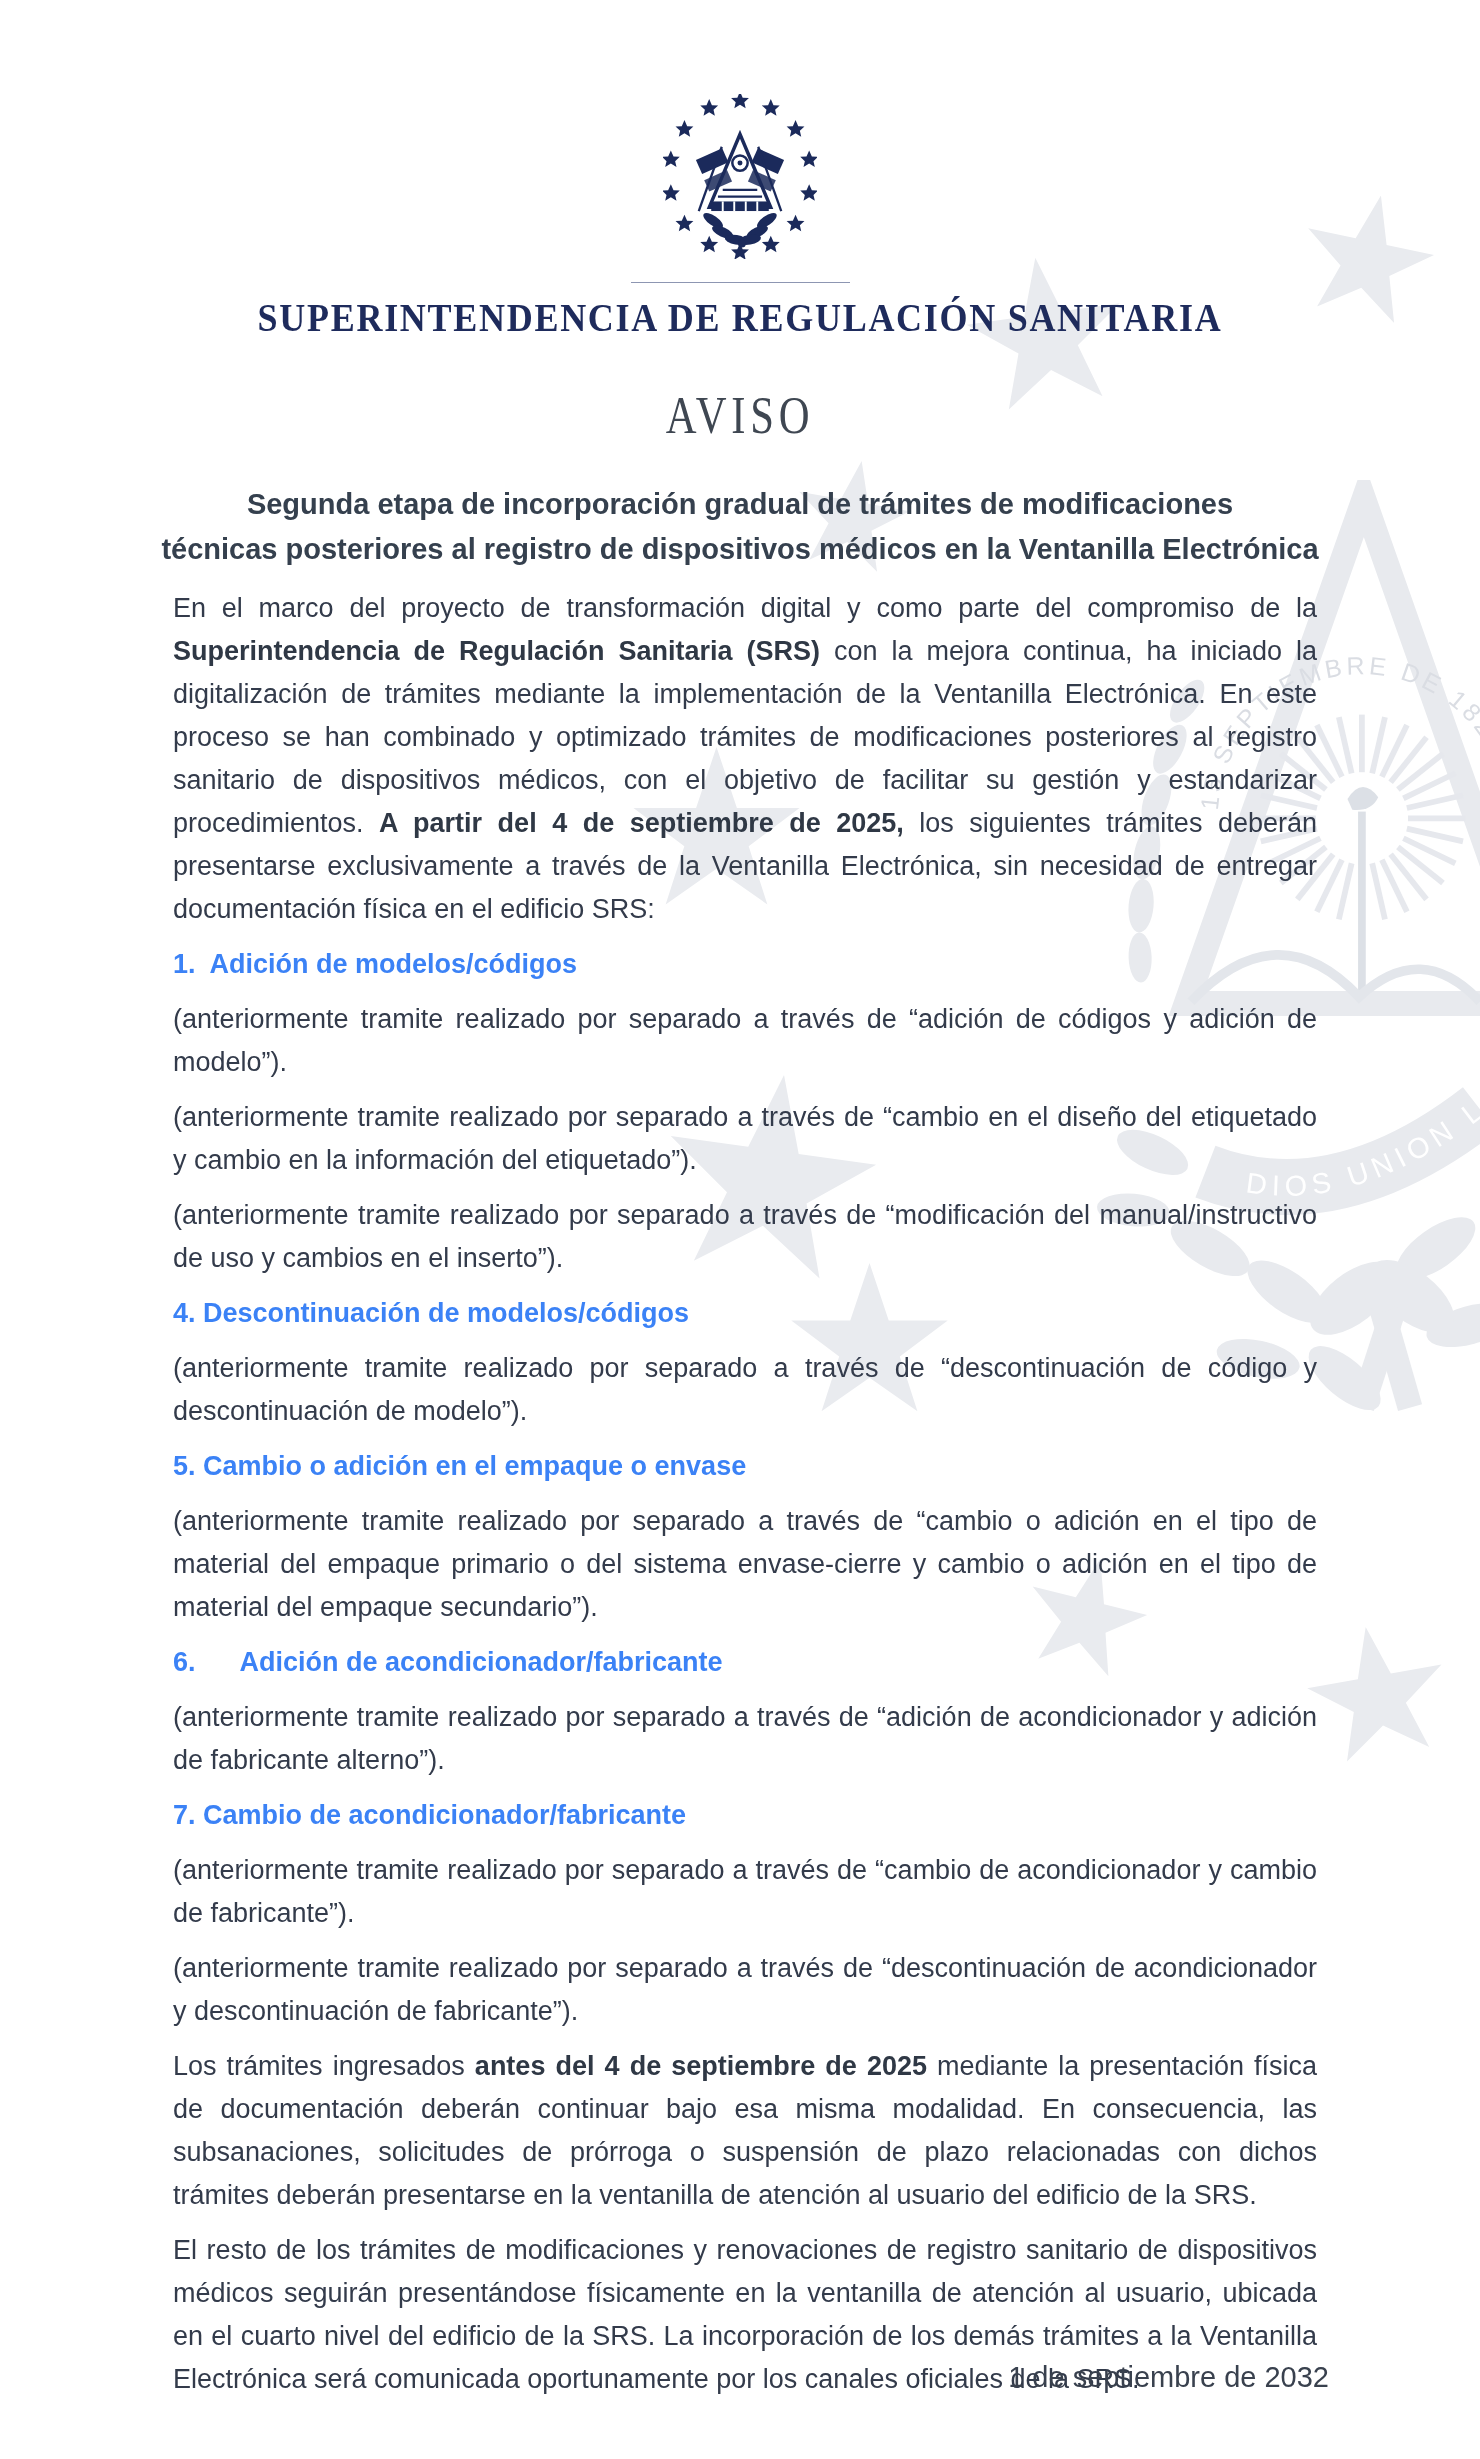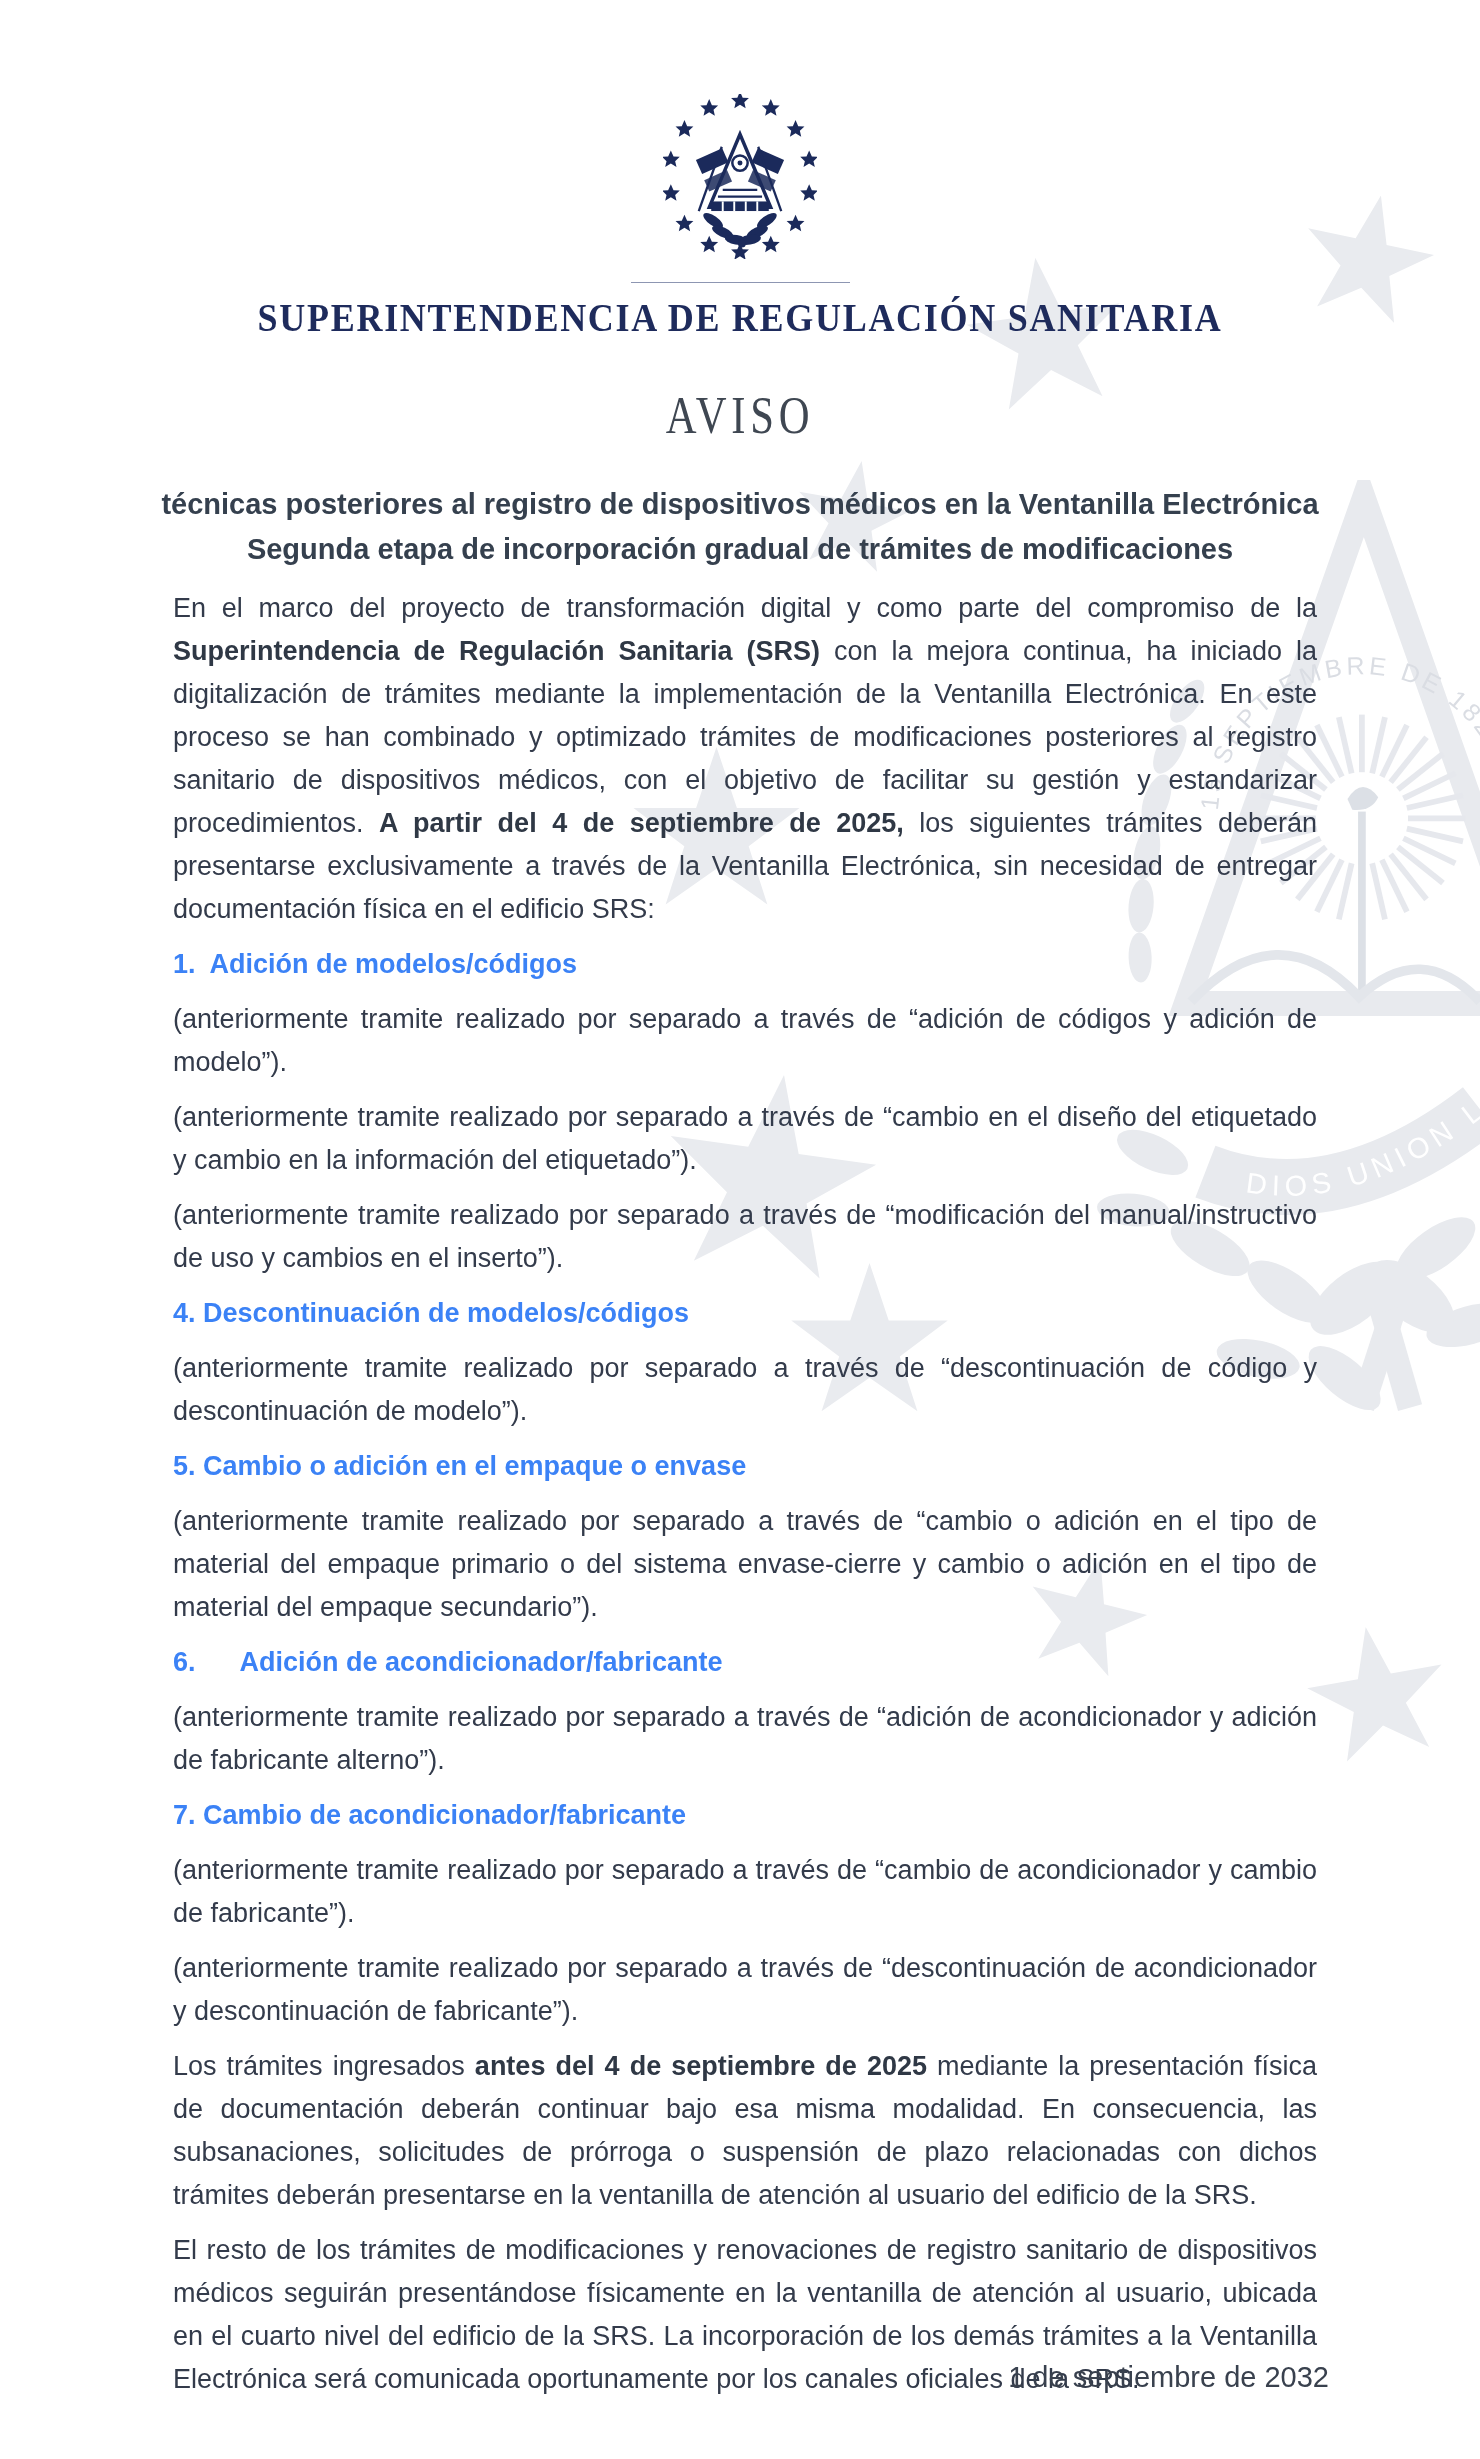--- a/index.html
+++ b/index.html
@@ -207,22 +207,22 @@
       </g>
     </svg>
 
     <div class="sep"></div>
 
     <h1 class="org-name">SUPERINTENDENCIA DE REGULACIÓN SANITARIA</h1>
 
     <div class="aviso">AVISO</div>
 
     <div class="subtitle">
+      <div>Segunda etapa de incorporación gradual de trámites de modificaciones</div>
       <div>técnicas posteriores al registro de dispositivos médicos en la Ventanilla Electrónica</div>
-      <div>Segunda etapa de incorporación gradual de trámites de modificaciones</div>
     </div>
 
     <div class="bodytext">
       <p class="just"><span>En el marco del proyecto de transformación digital y como parte del compromiso de la </span><span class="b">Superintendencia de Regulación Sanitaria (SRS)</span><span> con la mejora continua, ha iniciado la digitalización de trámites mediante la implementación de la Ventanilla Electrónica. En este proceso se han combinado y optimizado trámites de modificaciones posteriores al registro sanitario de dispositivos médicos, con el objetivo de facilitar su gestión y estandarizar procedimientos. </span><span class="b">A partir del 4 de septiembre de 2025,</span><span> los siguientes trámites deberán presentarse exclusivamente a través de la Ventanilla Electrónica, sin necesidad de entregar documentación física en el edificio SRS:</span></p>
 
       <p class="item-title">1.  Adición de modelos/códigos</p>
       <p class="just">(anteriormente tramite realizado por separado a través de “adición de códigos y adición de modelo”).</p>
 
       <p class="just">(anteriormente tramite realizado por separado a través de “cambio en el diseño del etiquetado y cambio en la información del etiquetado”).</p>
 

